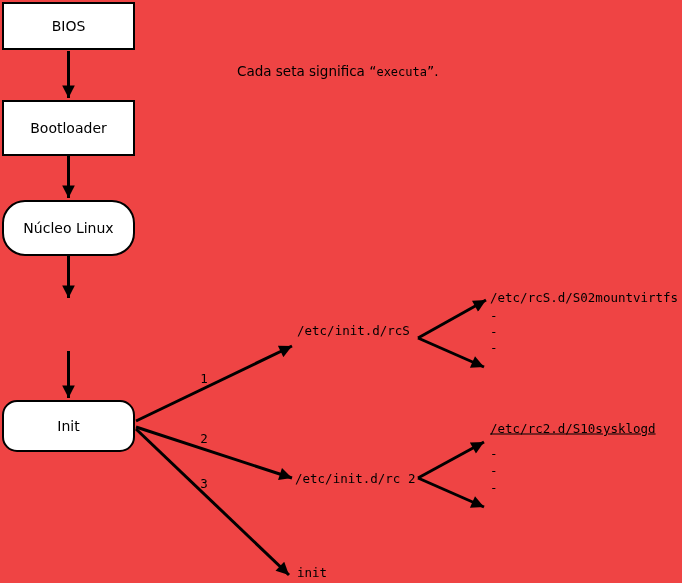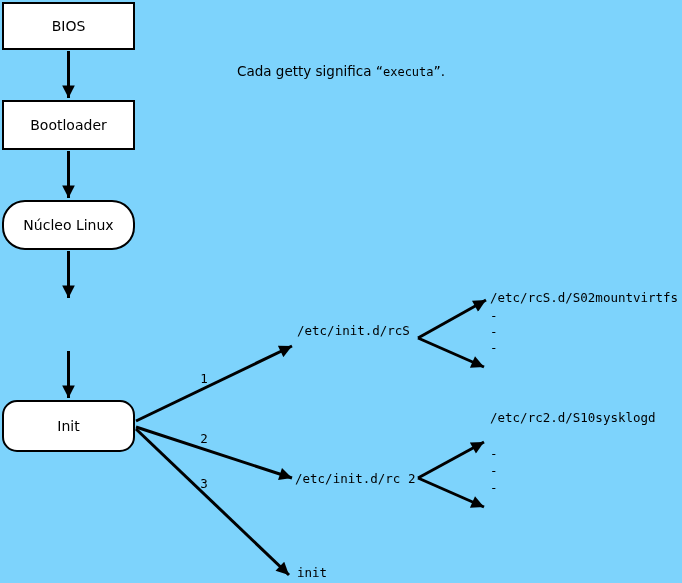--- a/index.html
+++ b/index.html
@@ -1,35 +1,35 @@
 <!DOCTYPE html>
 <html><head>
 <meta charset="utf-8">
 <style>
   html, body { margin: 0; padding: 0; background: #ffffff; }
   .canvas {
     position: relative;
     width: 682px;
     height: 583px;
-    background: #7dd3fc;
+    background: #ef4444;
     font-family: "DejaVu Sans", sans-serif;
     color: #000;
     overflow: hidden;
     text-align: right;
   }
   svg.arrow-layer {
     position: absolute;
     left: 0; top: 0;
     width: 682px; height: 583px;
   }
   .box {
     position: absolute;
     left: 2px;
     width: 133px;
-    height: 50px;
+    height: 56px;
     box-sizing: border-box;
     border: 2.5px solid #000;
     background: #fff;
     display: flex;
     align-items: center;
     justify-content: center;
     font-size: 14px;
   }
   .note {
     position: absolute;
@@ -92,33 +92,33 @@
   <div class="box" style="top:100px;">
     <span>Bootloader</span>
   </div>
   <div class="box" style="top:200px;border-radius:23px;">
     <span>Núcleo Linux</span>
   </div>
   <div class="box" style="top:400px; height:52px;border-radius:15px;">
     <span>Init</span>
   </div>
 
-  <div class="note"><span>Cada getty significa </span><span class="q">“executa”</span><span>.</span></div>
+  <div class="note"><span>Cada seta significa </span><span class="q">“executa”</span><span>.</span></div>
 
   <div class="num" style="left:204px; top:378px;">1</div>
   <div class="num" style="left:204px; top:438px;">2</div>
   <div class="num" style="left:204px; top:483px;">3</div>
 
   <div class="mono" style="left:297px; top:330px;">/etc/init.d/rcS</div>
   <div class="mono" style="left:295px; top:478px;">/etc/init.d/rc 2</div>
   <div class="mono" style="left:297px; top:572px;">init</div>
 
   <div class="mono" style="left:490px; top:297px;">/etc/rcS.d/S02mountvirtfs</div>
   <div class="mono" style="left:490px; top:315px;">-</div>
   <div class="mono" style="left:490px; top:331px;">-</div>
   <div class="mono" style="left:490px; top:347px;">-</div>
 
-  <div class="mono" style="left:490px; top:417px;">/etc/rc2.d/S10sysklogd</div>
+  <div class="mono" style="left:490px; top:428px;text-decoration:underline;">/etc/rc2.d/S10sysklogd</div>
   <div class="mono" style="left:490px; top:453px;">-</div>
   <div class="mono" style="left:490px; top:470px;">-</div>
   <div class="mono" style="left:490px; top:487px;">-</div>
 
 </div>
 
 </body></html>

